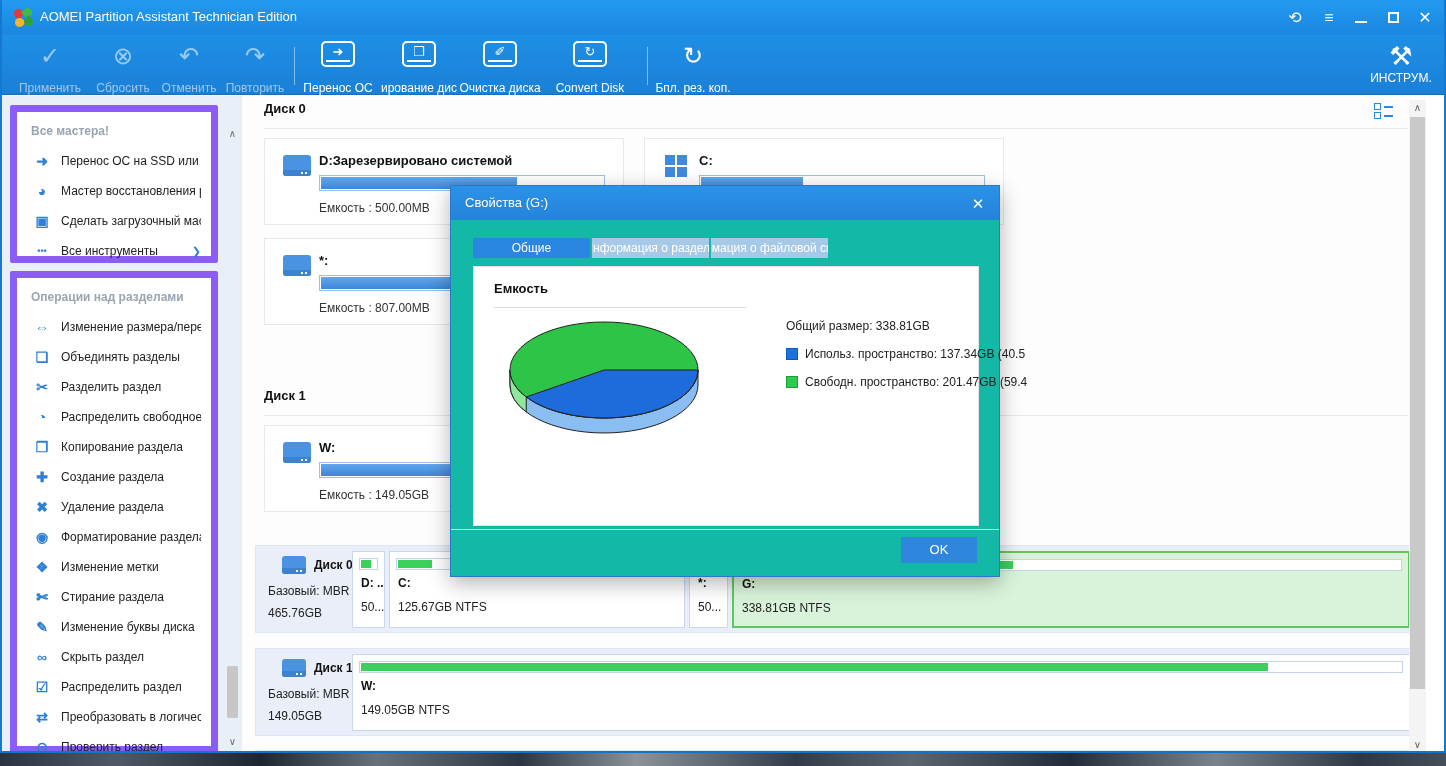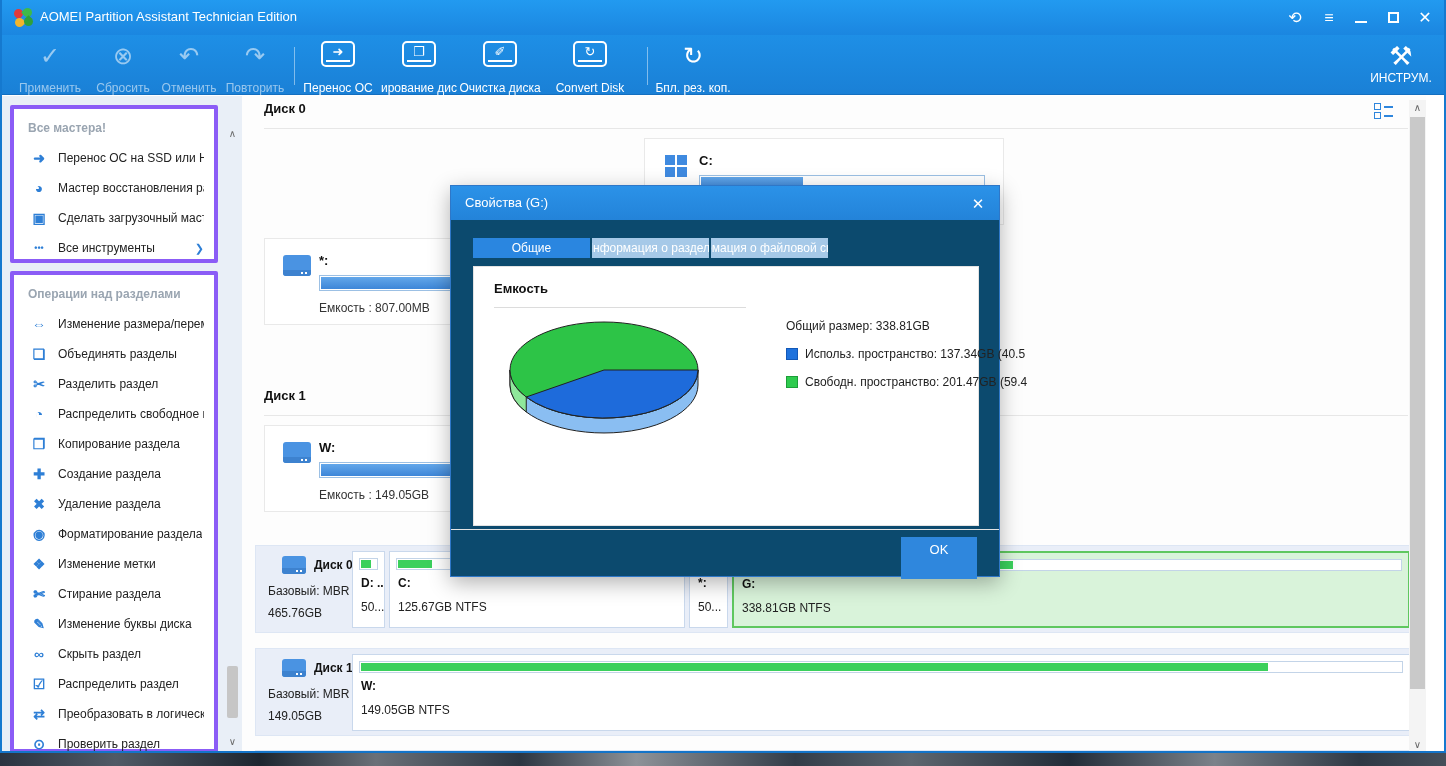--- a/index.html
+++ b/index.html
@@ -33,21 +33,21 @@
   .tb-item.disabled { opacity:.55; }
   .tb-disk { display:inline-block; width:34px; height:26px; border:2px solid #fff; border-radius:5px; position:relative; }
   .tb-disk em { position:absolute; left:3px; right:3px; bottom:3px; height:0; border-top:2px solid #fff; }
   .tb-disk b  { position:absolute; left:0; right:0; top:0px; font-size:13px; font-weight:normal; line-height:17px; font-style:normal; }
   .tb-sep { position:absolute; top:12px; width:1px; height:38px; background:rgba(255,255,255,.45); }
   .tb-tools { position:absolute; right:8px; top:6px; width:70px; text-align:center; }
   .tb-tools .glyph { font-size:26px; line-height:30px; display:block; }
 
   
   .sidebar { position:absolute; left:0; top:96px; width:240px; height:657px; background:#e9eff7; overflow:hidden; }
-  .sb-panel { position:absolute; left:8px; width:208px; background:#fff; border:4px solid #8b5cf6; border-radius:2px; }
+  .sb-panel { position:absolute; left:8px; width:208px; background:#fff; border:7px solid #8b5cf6; border-radius:2px; }
   .sb-head { padding:12px 14px 8px; font-weight:bold; color:#9aa5b1; font-size:12px; }
   .sb-item { height:30px; display:flex; align-items:center; padding:0 10px 0 16px; cursor:pointer; }
   .sb-ico { width:18px; min-width:18px; text-align:center; color:#2e7fd6; font-size:14px; font-weight:bold; margin-right:10px; }
   .sb-label { color:#222; white-space:nowrap; overflow:hidden; font-size:12px; }
   .sb-chev { margin-left:auto; color:#2e7fd6; font-size:11px; }
   .sb-scroll { position:absolute; right:2px; top:30px; bottom:4px; width:15px; }
   .sb-scroll .arr { position:absolute; left:0; width:15px; height:15px; color:#6b6b6b; font-size:10px; text-align:center; line-height:15px; }
   .sb-thumb { position:absolute; left:2px; width:11px; background:#c6c6c6; border-radius:2px; }
 
   
@@ -83,21 +83,21 @@
   .dl-type { position:absolute; left:4px; top:30px; color:#222; white-space:nowrap; }
   .dl-size { position:absolute; left:4px; top:52px; color:#222; white-space:nowrap; }
   .part { position:absolute; top:5px; height:77px; background:#fff; border:1px solid #c9d8ec; overflow:hidden; }
   .part.selected { background:#d9f3da; border:2px solid #5fc75f; }
   .gbar { position:absolute; left:6px; right:6px; top:6px; height:12px; border:1px solid #c3d4e8; background:#fff; }
   .gbar i { position:absolute; left:1px; top:1px; bottom:1px; background:#3bd05c; }
   .part .plabel { position:absolute; left:8px; top:24px; font-weight:bold; color:#111; white-space:nowrap; }
   .part .psize  { position:absolute; left:8px; top:48px; color:#222; white-space:nowrap; }
 
   
-  .dialog { position:absolute; left:448px; top:185px; width:550px; height:392px; background:#0c4a6e;
+  .dialog { position:absolute; left:448px; top:185px; width:550px; height:392px; background:#14b8a6;
             border:1px solid #2e77c8; box-shadow:0 6px 20px rgba(0,0,0,.3); z-index:50; }
   .dlg-title { position:absolute; left:0; top:0; right:0; height:34px; background:linear-gradient(#2b92e8,#2383d9); color:#fff; }
   .dlg-title .txt { position:absolute; left:14px; top:9px; font-size:13px; }
   .dlg-close { position:absolute; right:10px; top:7px; width:22px; height:22px; color:#fff; font-size:15px;
                text-align:center; line-height:22px; cursor:pointer; }
   .tabs { position:absolute; left:22px; top:52px; height:28px; display:flex; gap:2px; }
   .tab { width:117px; height:20px; color:#fff; text-align:center; line-height:28px; font-size:12px;
          overflow:hidden; white-space:nowrap; display:flex; align-items:center; justify-content:center; cursor:pointer; }
   .tab span { white-space:nowrap; }
   .tab.active { background:#2a86e0; }
@@ -105,21 +105,21 @@
   .dlg-panel { position:absolute; left:22px; top:80px; width:506px; height:260px; border:1px solid #e3e3e3; background:#fff; }
   .cap-title { position:absolute; left:20px; top:14px; font-weight:bold; font-size:13px; color:#111; }
   .cap-underline { position:absolute; left:20px; top:40px; width:252px; height:1px; background:#dcdcdc; }
   .pie-wrap { position:absolute; left:30px; top:48px; width:210px; height:150px; }
   .legend { position:absolute; left:312px; top:52px; width:190px; }
   .lg-row { position:relative; margin-bottom:13px; height:15px; white-space:nowrap; color:#222; font-size:12px; }
   .lg-sw { display:inline-block; width:12px; height:12px; margin-right:7px; vertical-align:-2px; }
   .lg-sw.blue { background:#1e72dd; border:1px solid #1258b8; }
   .lg-sw.green { background:#2ecb4e; border:1px solid #1c9e38; }
   .dlg-footline { position:absolute; left:0; right:0; top:343px; height:1px; background:#e4e4e4; }
-  .ok-btn { position:absolute; right:22px; top:351px; width:76px; height:42px; background:#2f87dd; color:#fff;
+  .ok-btn { position:absolute; right:22px; top:351px; width:76px; height:26px; background:#2f87dd; color:#fff;
             text-align:center; line-height:26px; font-size:13px; cursor:pointer; }
 
   
   .wallpaper { position:absolute; left:0; top:753px; width:1446px; height:13px;
                background:linear-gradient(90deg,#2a3340 0%,#505a66 8%,#1d2630 18%,#6a7078 26%,#2c3642 36%,#8d9298 44%,#323c48 55%,#5d666f 63%,#222c38 74%,#7b828a 84%,#2e3844 94%,#454f5a 100%); }
 </style>
 </head>
 <body>
 
 <div class="app">
@@ -284,20 +284,28 @@
 
   <div class="main">
     <div class="panelview-ico">
         <i></i>
         <i></i>
       </div>
 
     <div class="disk-heading" style="left:22px; top:5px;">Диск 0</div>
     <div class="hr" style="left:22px; top:32px; width:1144px;"></div>
 
+    <div class="card" style="left:22px; top:42px;">
+      <span class="hd-ico"></span>
+      <span class="title">D:Зарезервировано системой</span>
+      <span class="pbar">
+          <i style="width: 69%;"></i>
+        </span>
+      <span class="cap">Емкость : 500.00MB</span>
+    </div>
     <div class="card" style="left:402px; top:42px;">
       <span class="win-ico">
           <i></i>
           <i></i>
           <i></i>
           <i></i>
         </span>
       <span class="title">C:</span>
       <span class="pbar">
           <i style="width: 36%;"></i>

